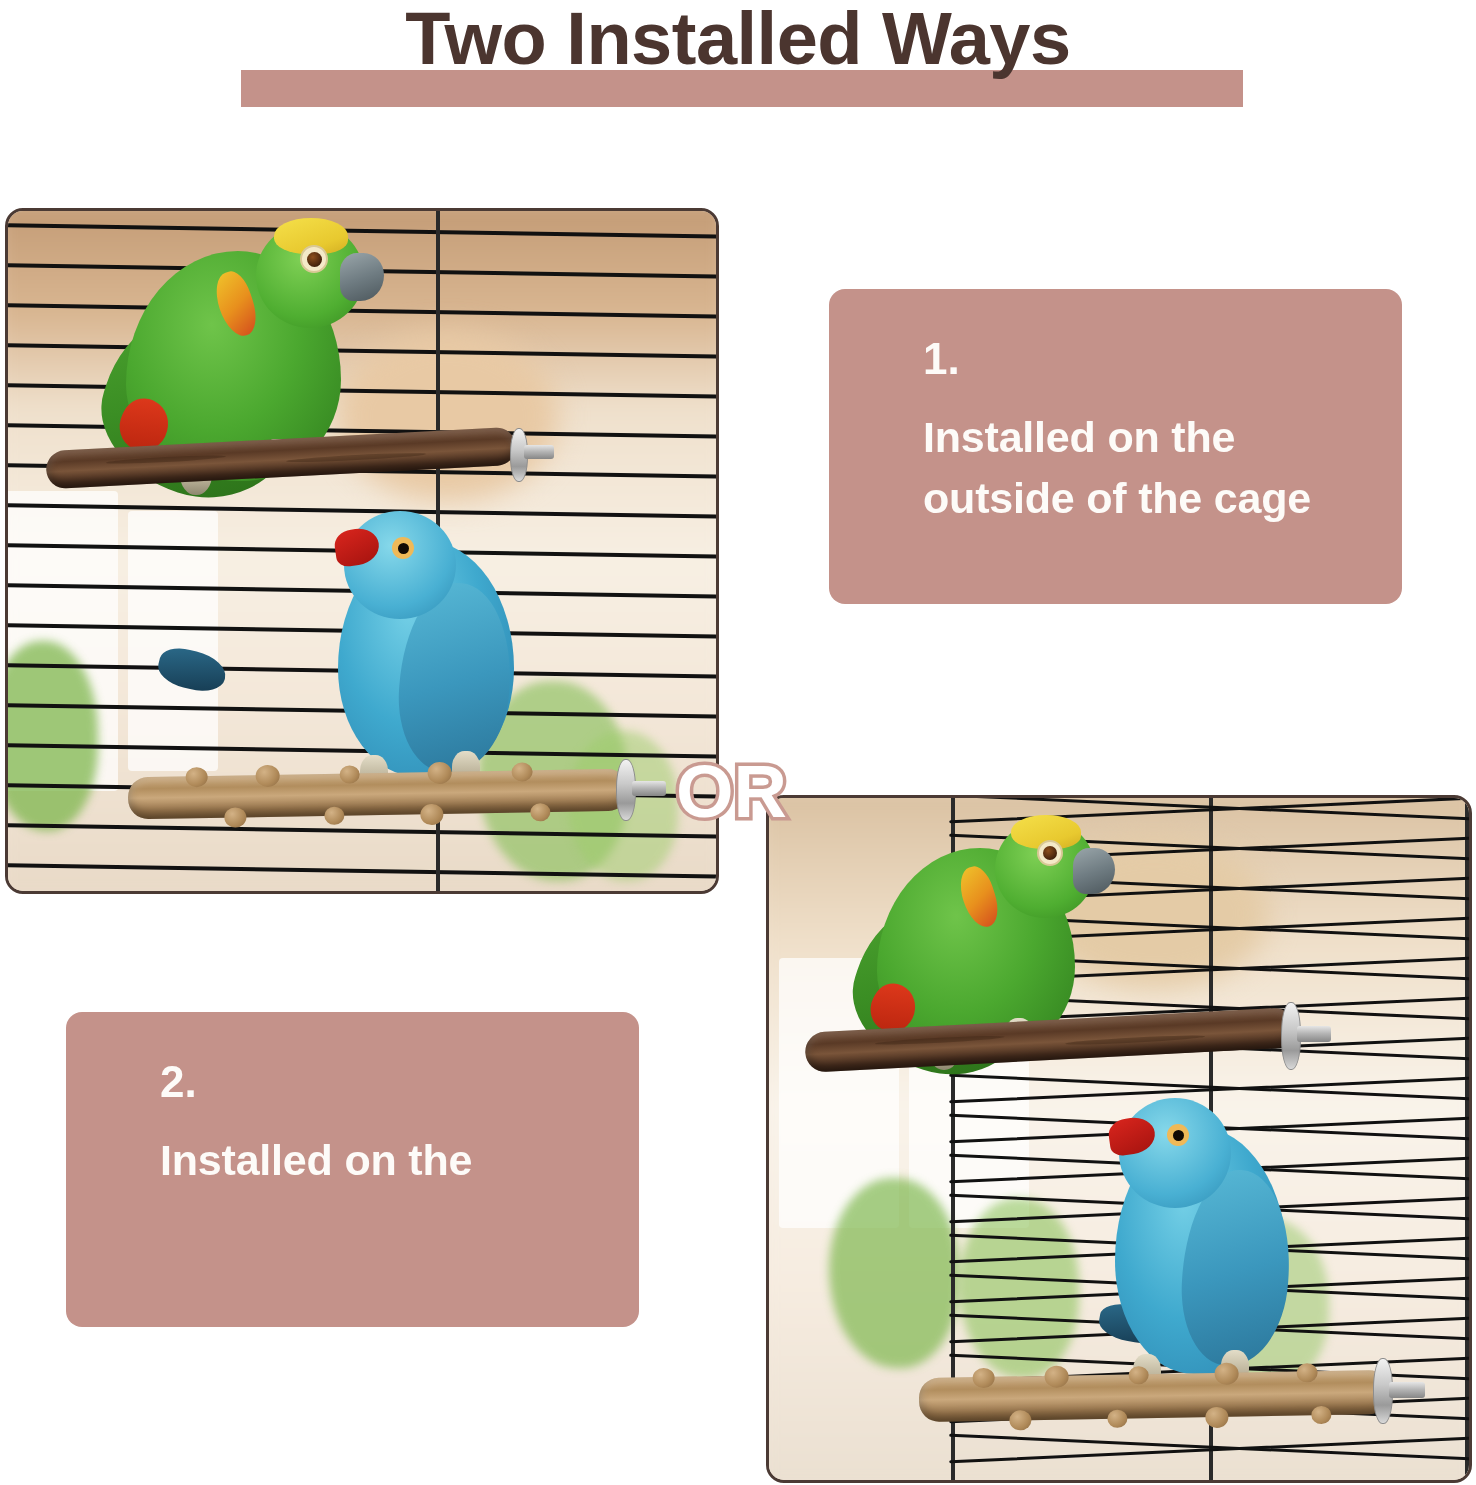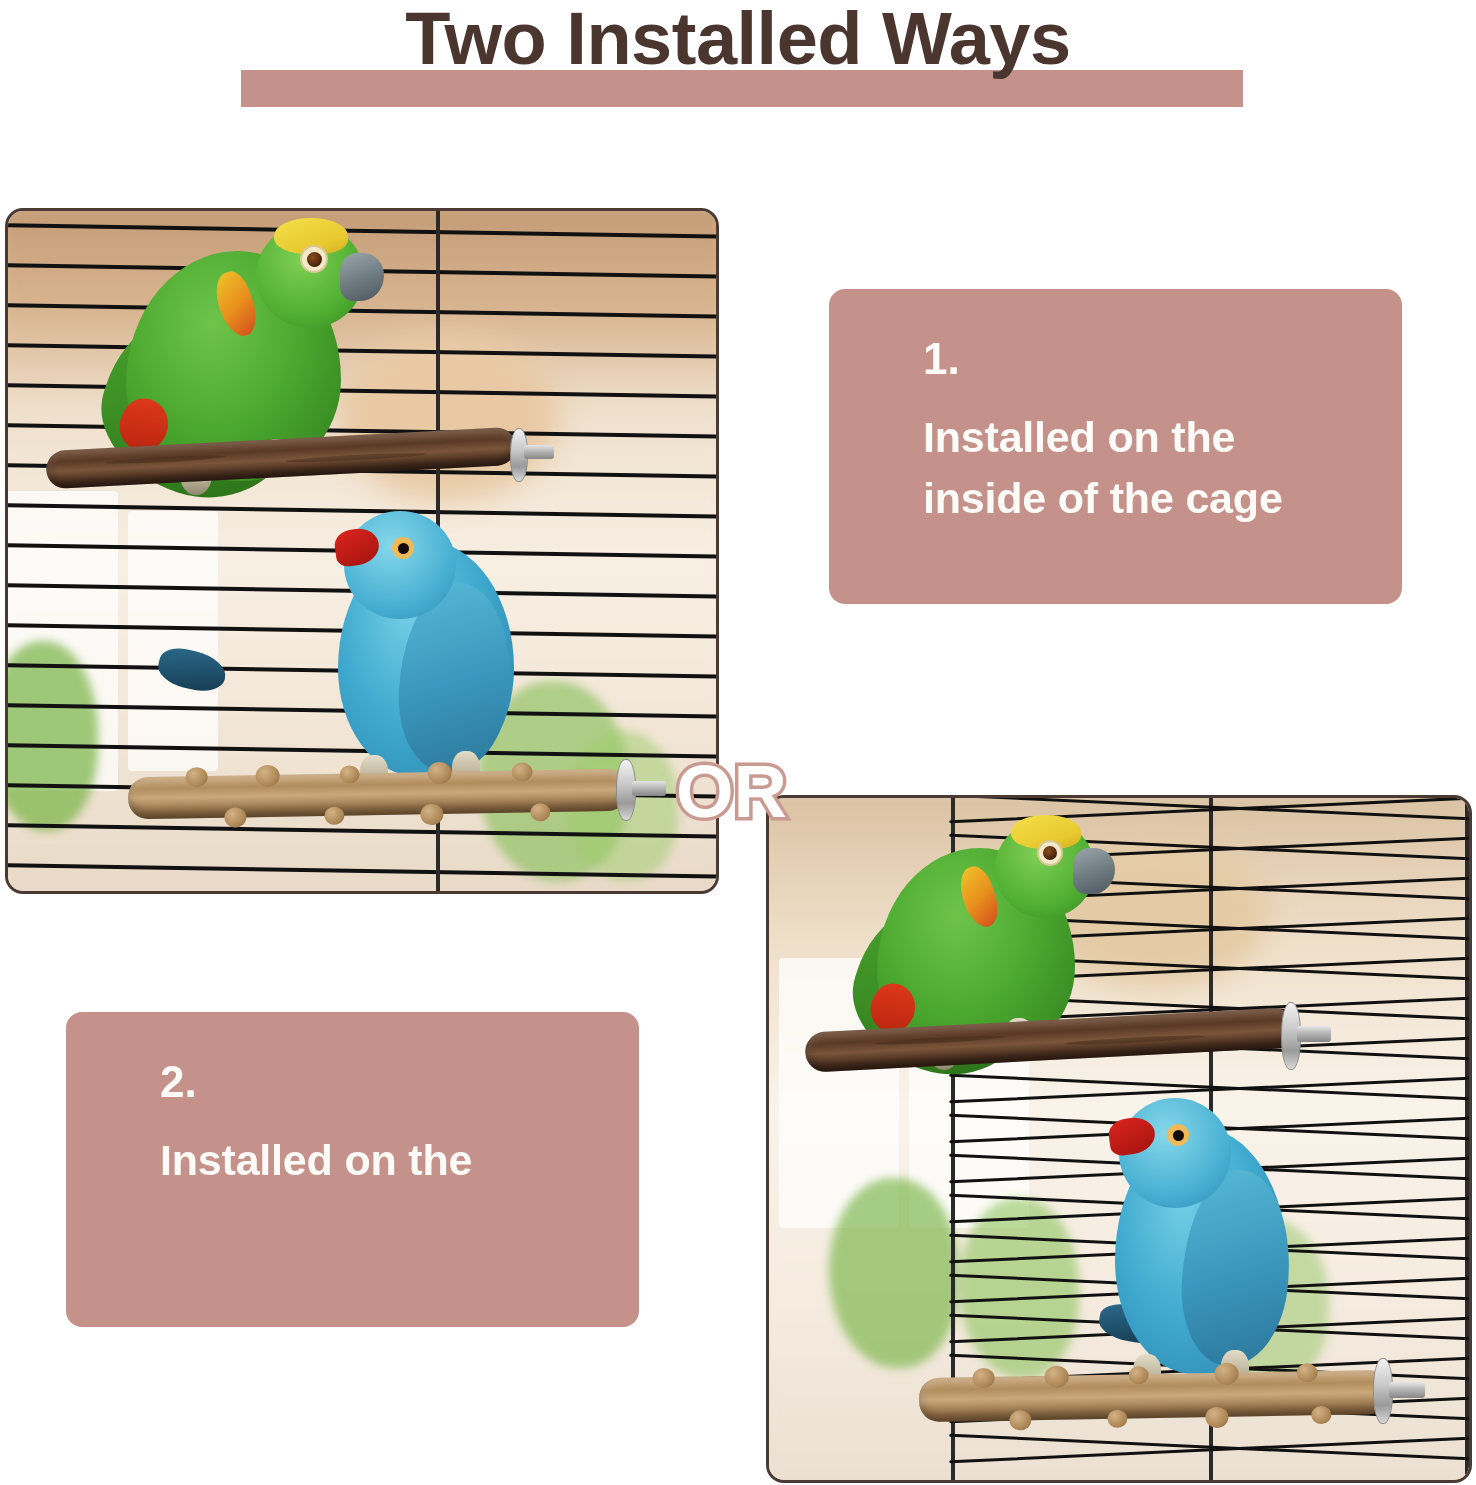--- a/index.html
+++ b/index.html
@@ -468,21 +468,21 @@
       </div>
       <div class="screw-washer" style="left:604px;top:560px;width:20px;height:66px;"></div>
       <div class="screw-shaft" style="left:620px;top:584px;width:36px;height:16px;"></div>
 
     </div>
   </div>
 
   <div class="callout" id="callout-1">
     <div class="callout-number">1.</div>
     <div class="callout-line">Installed on the</div>
-    <div class="callout-line">inside of the cage</div>
+    <div class="callout-line">outside of the cage</div>
   </div>
 
   <div class="callout" id="callout-2">
     <div class="callout-number">2.</div>
     <div class="callout-line">Installed on the</div>
   </div>
 
 </div>
 
 </body></html>

